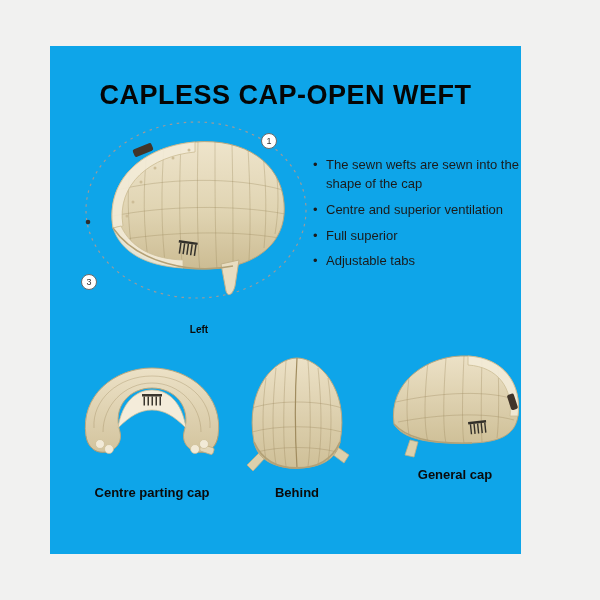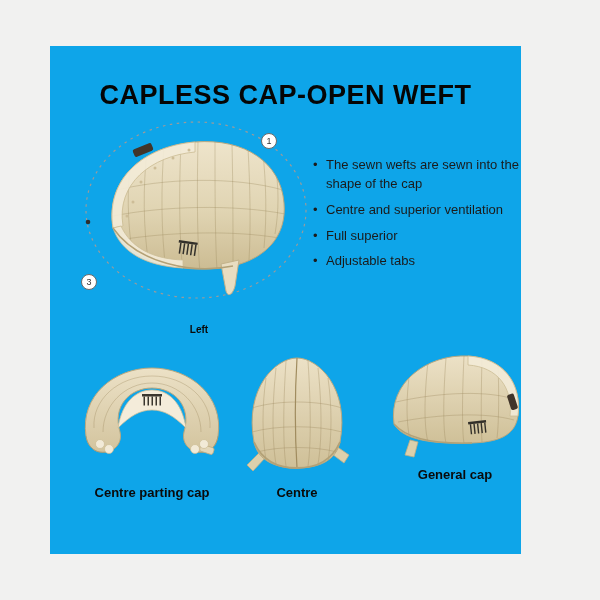--- a/index.html
+++ b/index.html
@@ -210,21 +210,21 @@
             <path d="M76 15 C79 60 79 100 76 120"></path>
             <path d="M86 22 C90 60 90 95 86 118"></path>
             <path d="M96 32 C100 60 100 90 96 114"></path>
             <path d="M20 62 C45 54 85 54 110 62"></path>
             <path d="M20 86 C45 79 85 79 110 86"></path>
             <path d="M25 106 C48 100 82 100 105 106"></path>
           </g>
           <path d="M65 12 C63 45 63 90 65 122" stroke="#a08c5f" stroke-width="1.2" fill="none"></path>
           <path d="M22 96 C30 114 45 122 65 122 C85 122 100 114 108 96" stroke="#b3a176" stroke-width="1.8" fill="none"></path>
         </svg>
-        <figcaption class="figcap">Centre</figcaption>
+        <figcaption class="figcap">Behind</figcaption>
       </figure>
 
       <figure class="bfig" style="margin:18px">
         <svg width="150" height="116" viewBox="0 0 150 116">
           <defs>
             <linearGradient id="g4" x1="0" y1="0" x2="0" y2="1">
               <stop offset="0" stop-color="#ece1c6"></stop>
               <stop offset="1" stop-color="#cfc098"></stop>
             </linearGradient>
             <clipPath id="clipG">

